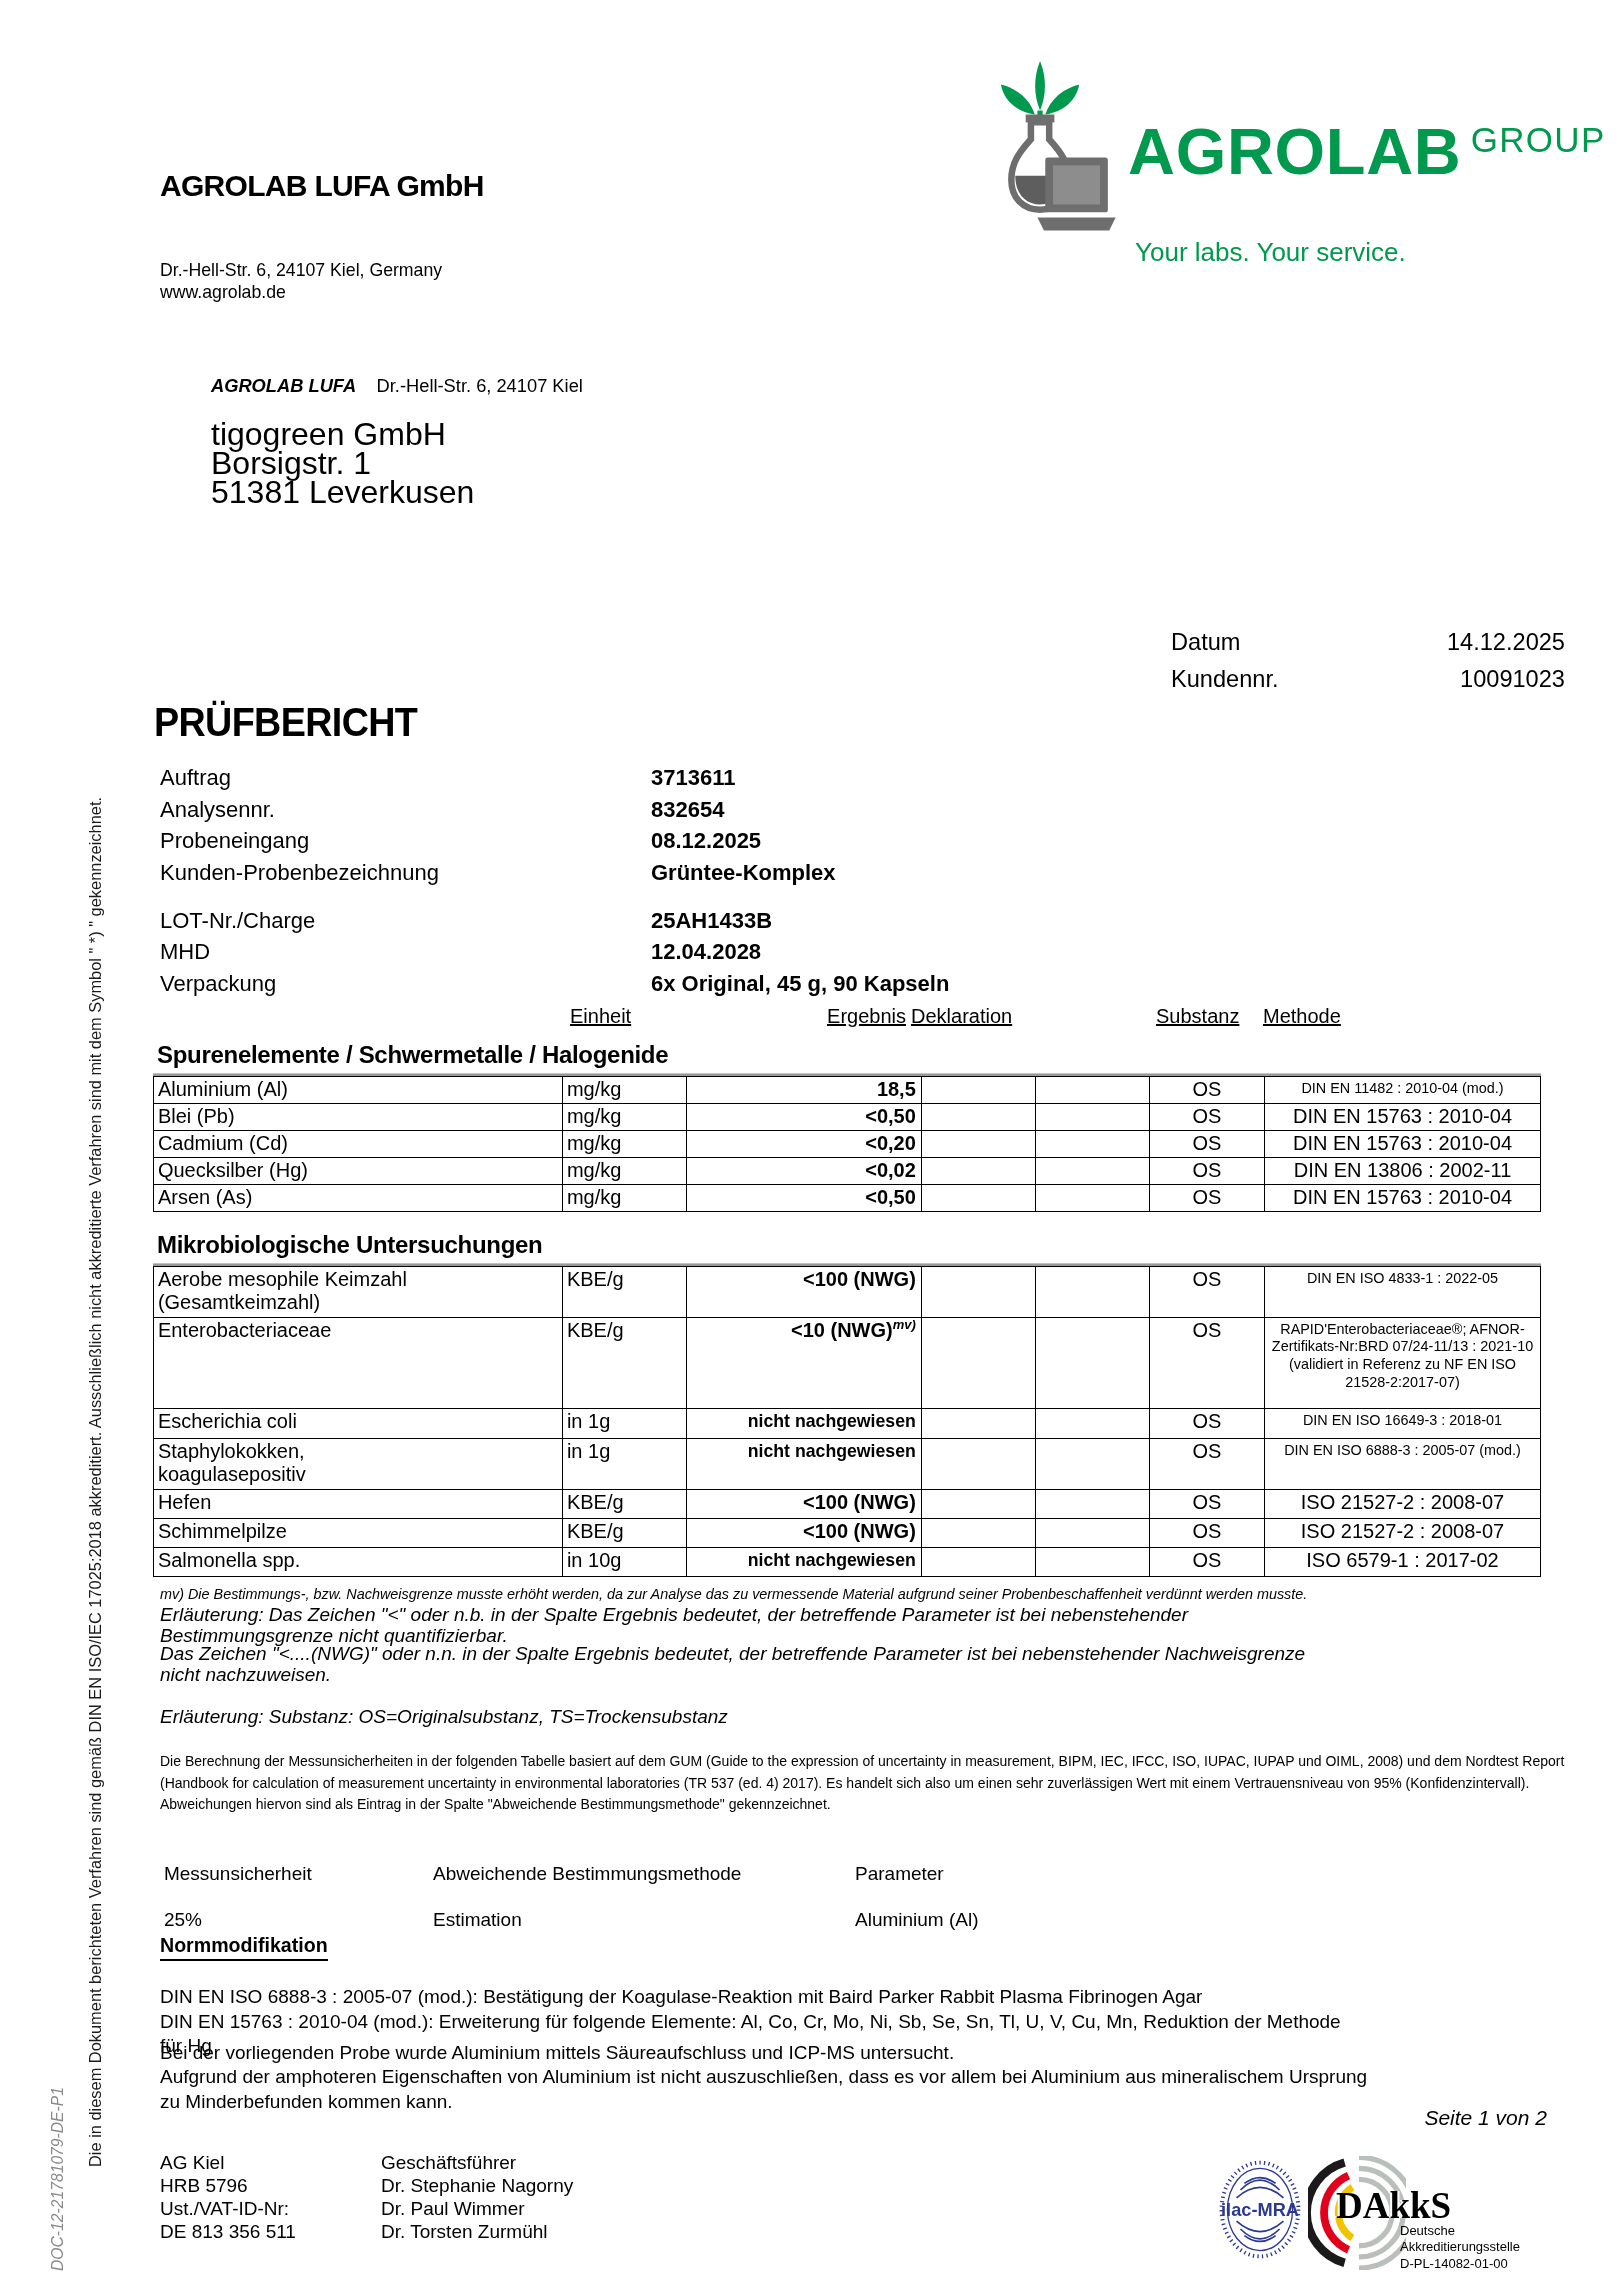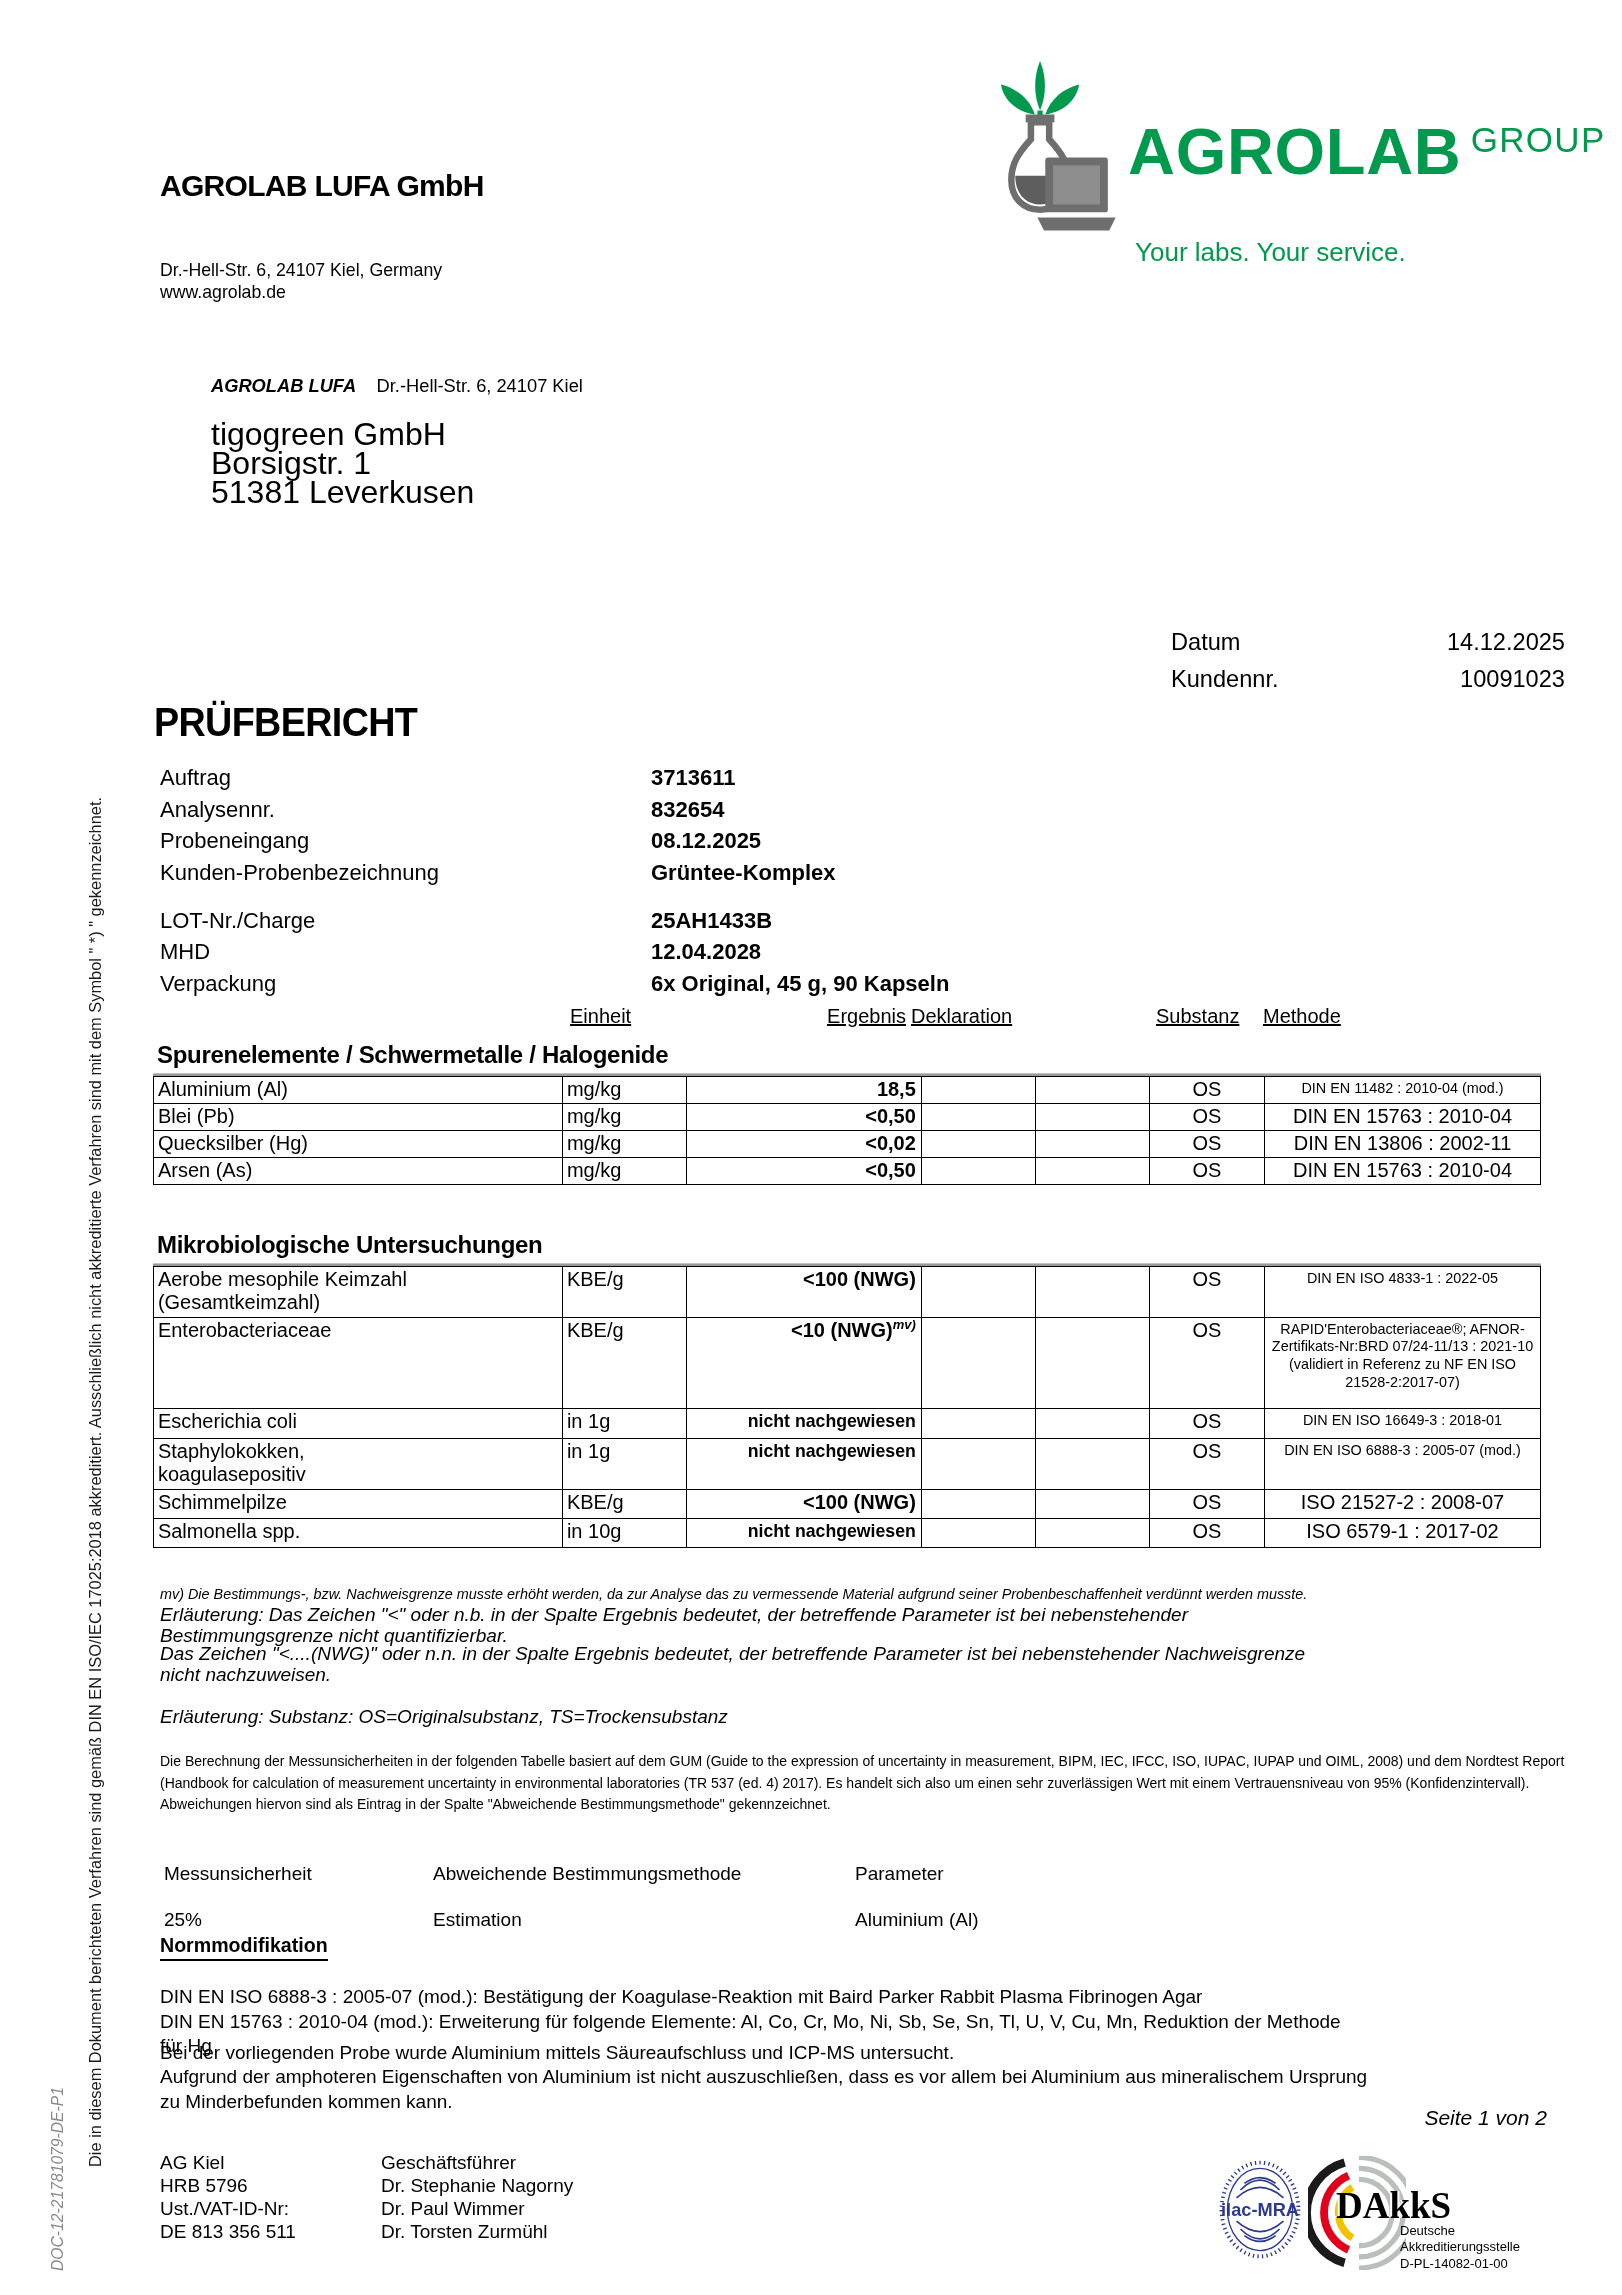--- a/index.html
+++ b/index.html
@@ -191,20 +191,29 @@
         <td class="result">18,5</td>
         <td class="decl"></td>
         <td class="gap"></td>
         <td class="subst">OS</td>
         <td class="method small">DIN EN 11482 : 2010-04 (mod.)</td>
       </tr>
       <tr style="height:27px">
         <td class="param">Blei (Pb)</td>
         <td class="unit">mg/kg</td>
         <td class="result">&lt;0,50</td>
+        <td></td>
+        <td></td>
+        <td class="subst">OS</td>
+        <td class="method">DIN EN 15763 : 2010-04</td>
+      </tr>
+      <tr style="height:27px">
+        <td class="param">Cadmium (Cd)</td>
+        <td class="unit">mg/kg</td>
+        <td class="result">&lt;0,20</td>
         <td></td>
         <td></td>
         <td class="subst">OS</td>
         <td class="method">DIN EN 15763 : 2010-04</td>
       </tr>
       <tr style="height:27px">
         <td class="param">Quecksilber (Hg)</td>
         <td class="unit">mg/kg</td>
         <td class="result">&lt;0,02</td>
         <td></td>
@@ -270,20 +279,29 @@
         <td class="param pre">Staphylokokken,
 koagulasepositiv</td>
         <td class="unit">in 1g</td>
         <td class="result" style="font-size:17.7px;">nicht nachgewiesen</td>
         <td></td>
         <td></td>
         <td class="subst">OS</td>
         <td class="method small">DIN EN ISO 6888-3 : 2005-07 (mod.)</td>
       </tr>
       <tr style="height:29px">
+        <td class="param">Hefen</td>
+        <td class="unit">KBE/g</td>
+        <td class="result">&lt;100 (NWG)</td>
+        <td></td>
+        <td></td>
+        <td class="subst">OS</td>
+        <td class="method">ISO 21527-2 : 2008-07</td>
+      </tr>
+      <tr style="height:29px">
         <td class="param">Schimmelpilze</td>
         <td class="unit">KBE/g</td>
         <td class="result">&lt;100 (NWG)</td>
         <td></td>
         <td></td>
         <td class="subst">OS</td>
         <td class="method">ISO 21527-2 : 2008-07</td>
       </tr>
       <tr style="height:29px">
         <td class="param">Salmonella spp.</td>

